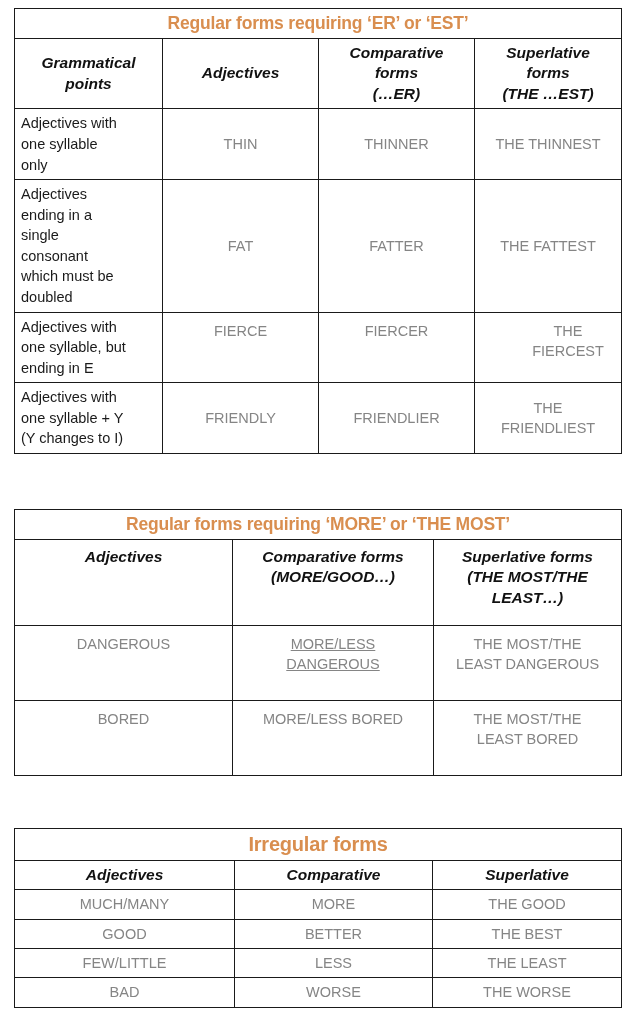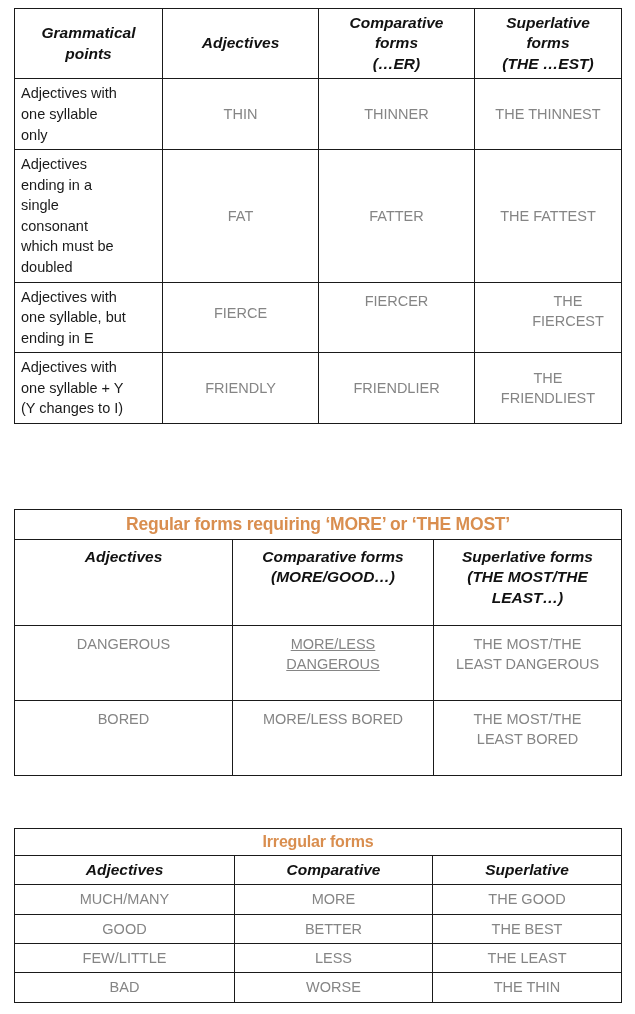--- a/index.html
+++ b/index.html
@@ -39,21 +39,21 @@
     text-align: center;
     font-weight: bold;
     font-size: 17.5px;
     color: #D98E4F;
     letter-spacing: -0.2px;
     padding-top: 4px;
     padding-bottom: 4px;
     white-space: nowrap;
   }
   .banner-sm {
-    font-size: 16px;
+    font-size: 20px;
   }
 
   
   .bullets {
     text-align: center;
     padding-top: 10px;
     padding-bottom: 8px;
     border-top: 0 !important;
   }
   .bullet-line {
@@ -106,20 +106,23 @@
 <div id="sheet">
 
   <table class="tbl" id="table-er-est" style="top:8px;">
     <colgroup>
       <col style="width:148px">
         <col style="width:156px">
         <col style="width:156px">
         <col style="width:147px">
     </colgroup>
     <tbody>
+      <tr>
+        <td class="banner" colspan="4">Regular forms requiring ‘ER’ or ‘EST’</td>
+      </tr>
 
       <tr>
         <td class="colhead">
           <div>Grammatical</div>
           <div>points</div>
         </td>
         <td class="colhead">
           <div>Adjectives</div>
         </td>
         <td class="colhead">
@@ -158,21 +161,21 @@
         <td class="val">FATTER</td>
         <td class="val">THE FATTEST</td>
       </tr>
 
       <tr>
         <td class="desc">
           <div>Adjectives with</div>
           <div>one syllable, but</div>
           <div>ending in E</div>
         </td>
-        <td class="val" style="vertical-align:top;padding-top:20px;">FIERCE</td>
+        <td class="val" style="vertical-align:top;padding-top:8px;">FIERCE</td>
         <td class="val" style="vertical-align:top;padding-top:8px;">FIERCER</td>
         <td class="val" style="vertical-align:top;padding-top:8px;padding-left:46px;">THE FIERCEST</td>
       </tr>
 
       <tr>
         <td class="desc">
           <div>Adjectives with</div>
           <div>one syllable + Y</div>
           <div>(Y changes to I)</div>
         </td>
@@ -266,18 +269,18 @@
         <td class="val">THE BEST</td>
       </tr>
       <tr>
         <td class="val">FEW/LITTLE</td>
         <td class="val">LESS</td>
         <td class="val">THE LEAST</td>
       </tr>
       <tr>
         <td class="val">BAD</td>
         <td class="val">WORSE</td>
-        <td class="val">THE THIN</td>
+        <td class="val">THE WORSE</td>
       </tr>
     </tbody>
   </table>
 
 </div>
 
 </body></html>

